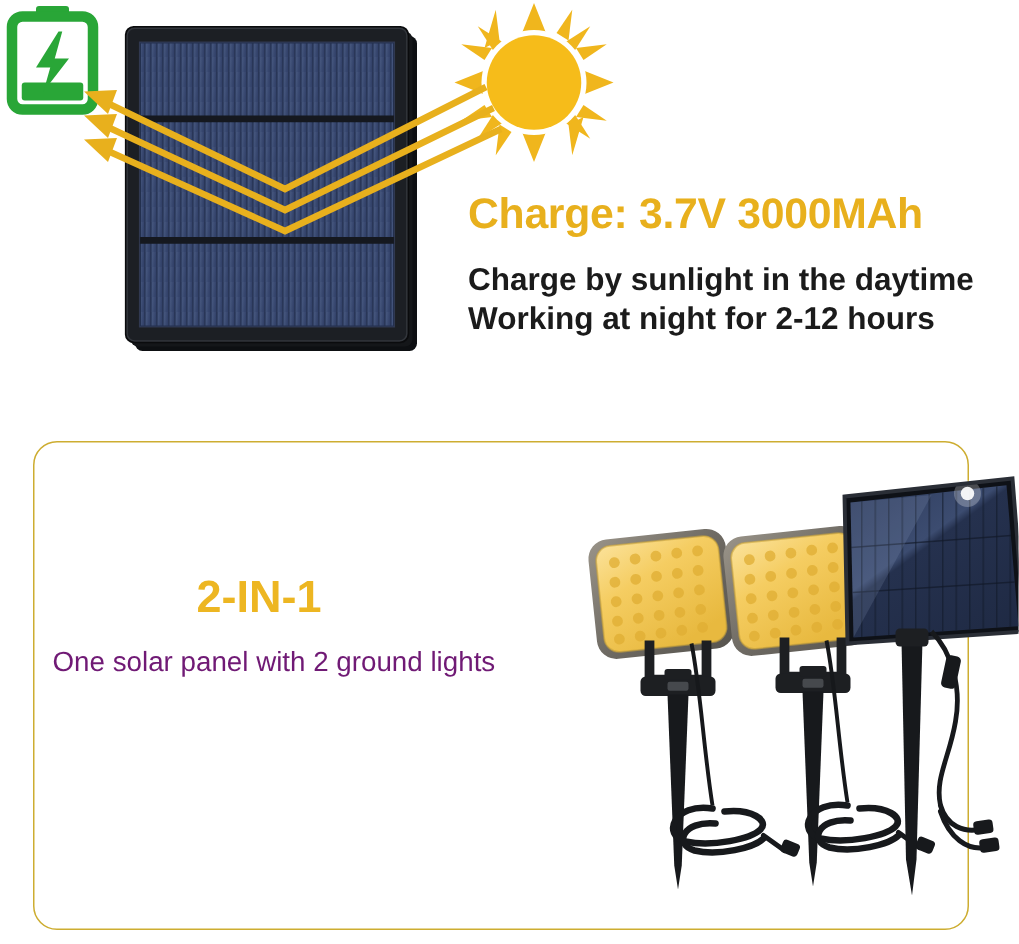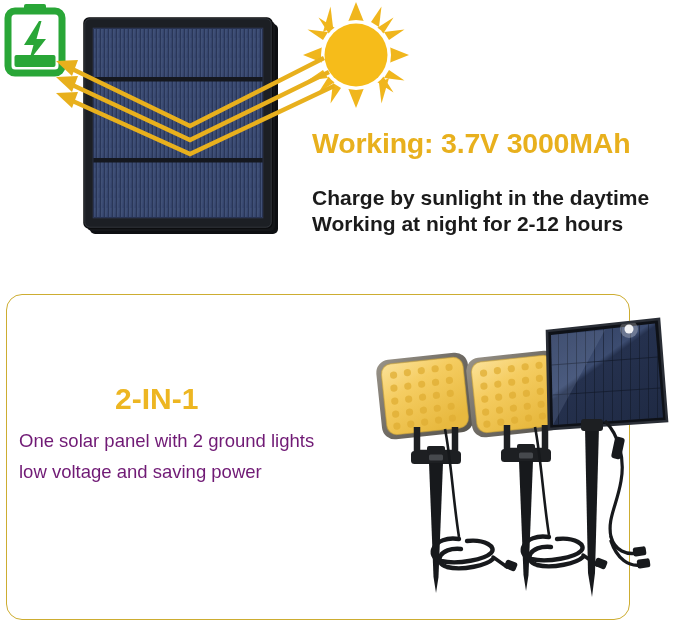--- a/index.html
+++ b/index.html
@@ -71,26 +71,26 @@
     white-space: nowrap;
   }
   .subline {
     margin: 0;
     font-size: 21px;
     font-weight: bold;
     color: #1b1b1b;
     line-height: 1.26;
     white-space: nowrap;
   }
-  .top-text .sub-wrap { margin-top: 25px; }
+  .top-text .sub-wrap { margin-top: 14px; }
 
   
   .section-bottom {
     position: absolute;
-    left: 6px; top: 294px;
+    left: 22px; top: 294px;
     width: 624px;
     height: 326px;
     border: 1.6px solid #cdad31;
     border-radius: 16px;
     box-sizing: border-box;
     background: #ffffff;
   }
 
   .bottom-text {
     position: absolute;
@@ -208,34 +208,33 @@
         </g>
         <g fill="#e8b01d">
           <polygon points="56,61 78,60 72,76"></polygon>
           <polygon points="56,77 78,76 72,92"></polygon>
           <polygon points="56,93 78,92 72,108"></polygon>
         </g>
       </svg>
     </div>
 
     <div class="top-text">
-      <p class="headline">Working: 3.7V 3000MAh</p>
+      <p class="headline">Charge: 3.7V 3000MAh</p>
       <div class="sub-wrap">
         <p class="subline">Charge by sunlight in the daytime</p>
         <p class="subline">Working at night for 2-12 hours</p>
       </div>
     </div>
   </div>
 
   <div class="section-bottom">
 
     <div class="bottom-text">
       <p class="headline2">2-IN-1</p>
       <p class="bodyline">One solar panel with 2 ground lights</p>
-      <p class="bodyline">low voltage and saving power</p>
     </div>
 
     <div class="product-art">
       <svg viewBox="0 0 290 300" width="290" height="300">
         <defs>
           <linearGradient id="ledGrad" x1="0" y1="0" x2="0.6" y2="1">
             <stop offset="0%" stop-color="#fbe29a"></stop>
             <stop offset="40%" stop-color="#f5cd62"></stop>
             <stop offset="100%" stop-color="#e8b93f"></stop>
           </linearGradient>

